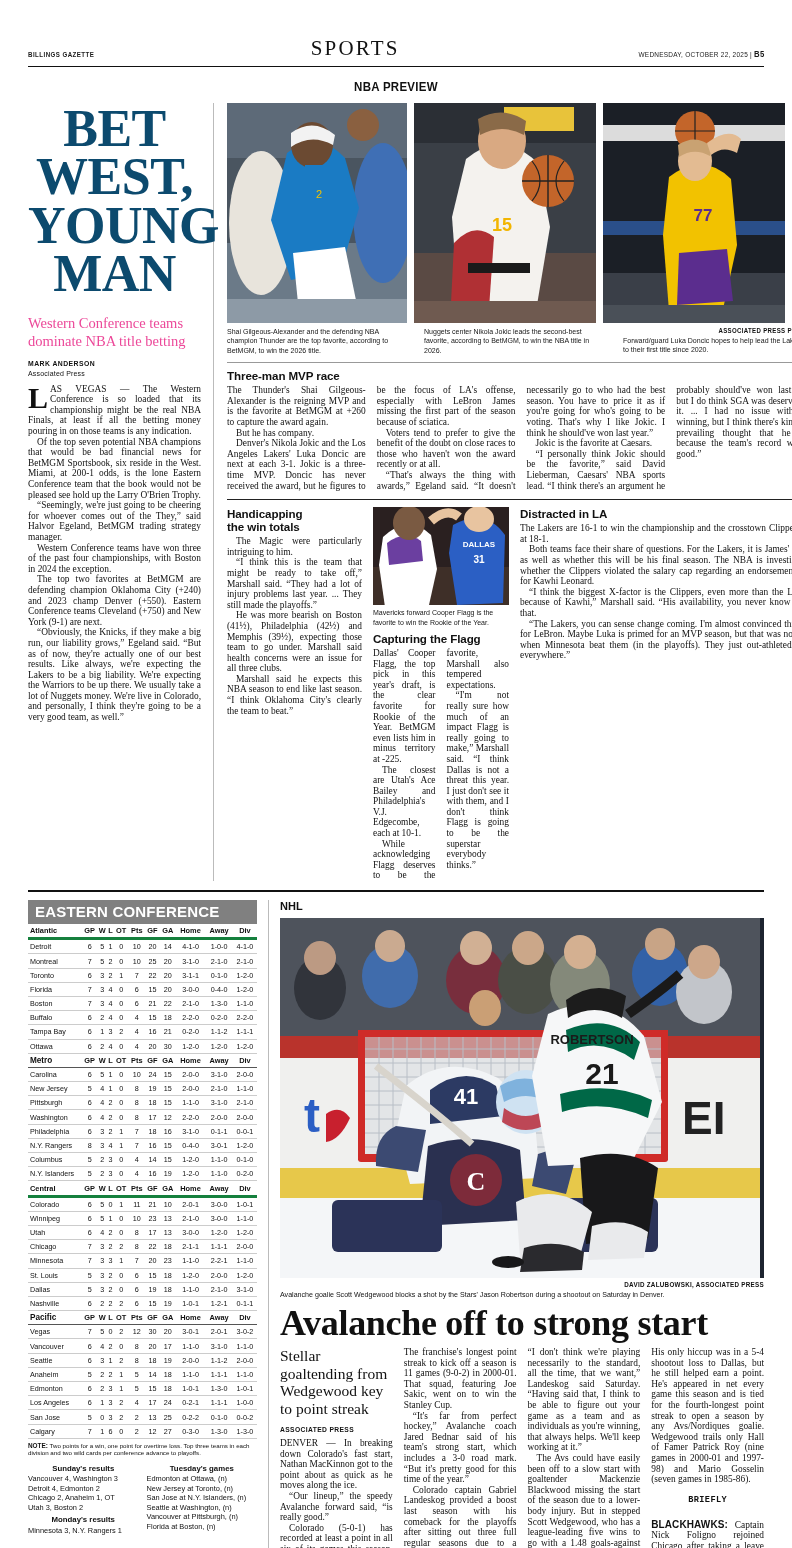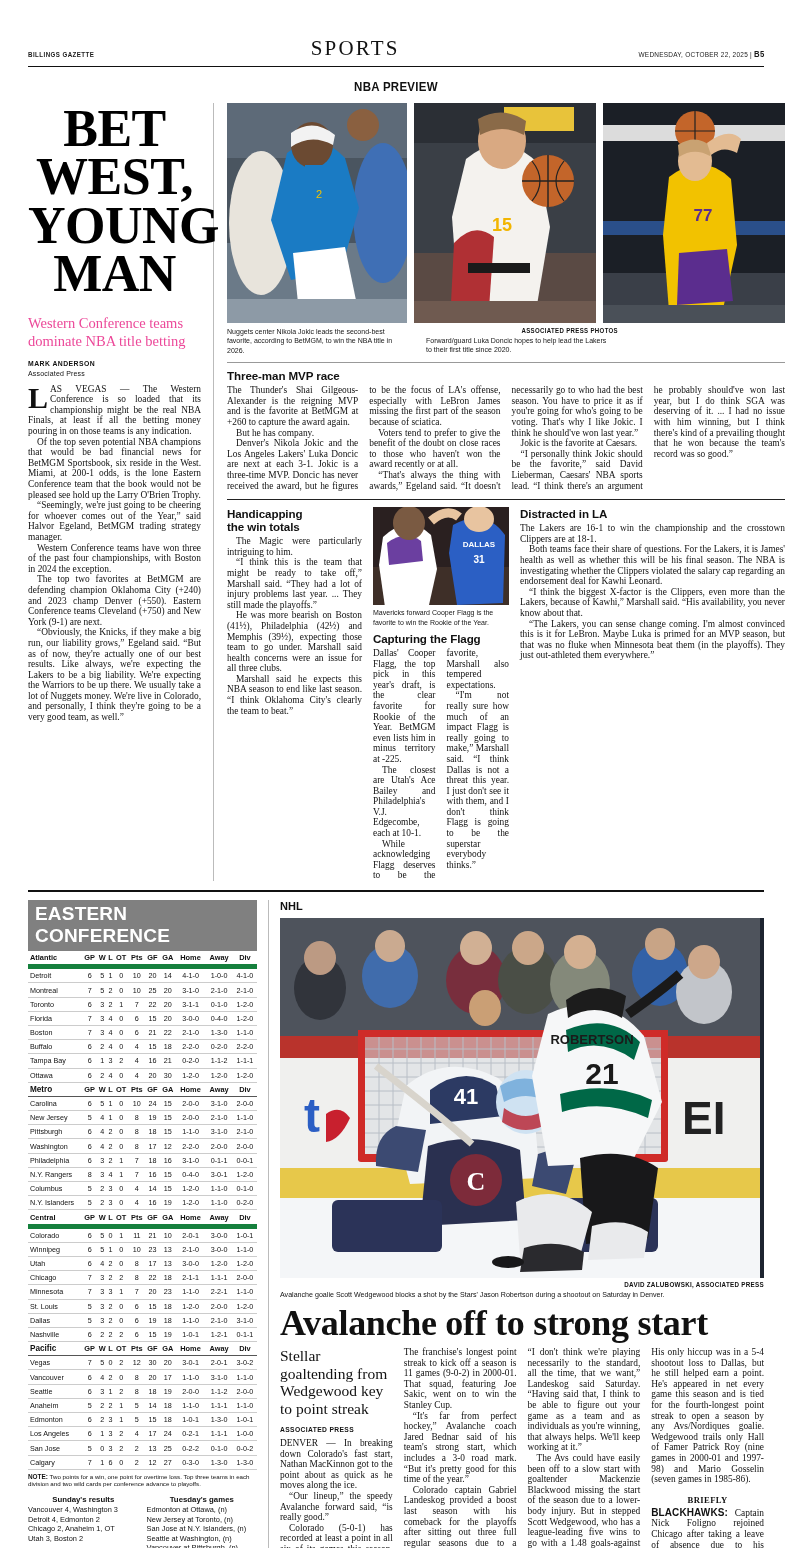--- a/index.html
+++ b/index.html
@@ -29,21 +29,21 @@
   .right-col { flex:1; padding-left:13px; }
 
   .hed-big {
     font-family:"Liberation Serif", serif;
     font-weight:bold;
     font-size:52px;
     line-height:.93;
     letter-spacing:-.5px;
     text-align:center;
     margin:2px 0 0;
-    color:#000000;
+    color:#0c4a6e;
   }
   .deck {
     font-family:"Liberation Serif", serif;
     font-size:14.5px;
     line-height:1.18;
     margin-top:17px;
     color:#ec4899;
   }
   .byline { font-family:"Liberation Sans", sans-serif; font-weight:bold; font-size:7.6px; letter-spacing:.5px; margin-top:9px; transform:scaleX(.9); transform-origin:left; }
   .byline2 { font-family:"Liberation Sans", sans-serif; font-size:7.6px; letter-spacing:.2px; margin-top:1px; transform:scaleX(.92); transform-origin:left; }
@@ -76,45 +76,45 @@
   .subhead { font-family:"Liberation Sans", sans-serif; font-weight:bold; font-size:11.6px; margin:0 0 3px; letter-spacing:-.1px; }
   .subhead.two { line-height:13px; }
   .cols4 { column-count:4; column-gap:11px; }
   .cols2 { column-count:2; column-gap:11px; }
 
   
   .bottom-zone { display:flex; margin-top:8px; }
   .bl { width:240px; flex:0 0 240px; padding-right:11px; }
   .br { flex:1; padding-left:11px; border-left:1px solid #bbb; }
 
-  .band { background:#808080; color:#fff; font-family:"Liberation Sans", sans-serif; font-weight:bold; font-size:19px; letter-spacing:.2px; padding:3px 7px 4px; }
+  .band { background:#808080; color:#fff; font-family:"Liberation Sans", sans-serif; font-weight:bold; font-size:15px; letter-spacing:.2px; padding:3px 7px 4px; }
   .nhl-label { font-family:"Liberation Sans", sans-serif; font-weight:bold; font-size:11px; margin:0 0 6px; }
 
   table.stand { width:100%; border-collapse:collapse; font-family:"Liberation Sans", sans-serif; font-size:7.2px; }
   table.stand th, table.stand td { padding:2.1px 0 2.1px; border-bottom:.6px solid #ccc; text-align:center; white-space:nowrap; }
   table.stand th.team, table.stand td.team { text-align:left; width:54px; padding-left:2px; }
-  table.stand thead th { font-weight:bold; font-size:7.4px; border-bottom:5px solid #15803d; }
+  table.stand thead th { font-weight:bold; font-size:7.4px; border-bottom:3px solid #15803d; }
   table.stand tr.divhead th { font-weight:bold; font-size:7.4px; border-top:1px solid #555; border-bottom:1px solid #555; }
   table.stand tr.divhead th.team { font-size:8.2px; }
 
   .note { font-family:"Liberation Sans", sans-serif; font-size:6.2px; line-height:7.6px; margin-top:3px; }
   .note b { font-size:6.4px; }
 
   .results { display:flex; gap:8px; margin-top:7px; font-family:"Liberation Sans", sans-serif; font-size:7.4px; line-height:9.6px; }
   .results .col { flex:1; }
   .rhead { font-weight:bold; text-align:center; font-size:7.8px; margin-bottom:.5px; }
   .rhead2 { font-weight:bold; text-align:center; font-size:7.8px; margin:3px 0 .5px; }
 
   .nhl-photo { width:100%; height:360px; background:#1d2430; position:relative; overflow:hidden; }
   .nhl-credit { font-family:"Liberation Sans", sans-serif; font-weight:bold; font-size:6.6px; letter-spacing:.3px; text-align:right; margin-top:3px; transform:scaleX(.95); transform-origin:right; }
   .nhl-cap { font-family:"Liberation Sans", sans-serif; font-size:7.4px; margin-top:2px; transform:scaleX(.96); transform-origin:left; }
   .ava-hed { font-family:"Liberation Serif", serif; font-weight:bold; font-size:36px; line-height:1; margin:6px 0 6px; letter-spacing:-.3px; }
   .ava-deck { font-family:"Liberation Serif", serif; font-size:15.5px; line-height:17.5px; }
   .ap-byline { font-family:"Liberation Sans", sans-serif; font-weight:bold; font-size:7.3px; letter-spacing:.4px; margin-top:8px; transform:scaleX(.92); transform-origin:left; }
-  .briefly { font-family:Liberation Serif, serif; font-weight:bold; font-size:8.6px; text-align:center; letter-spacing:.4px; margin:10px 0 3px; }
+  .briefly { font-family:Liberation Mono, monospace; font-weight:bold; font-size:8.6px; text-align:center; letter-spacing:.4px; margin:10px 0 15px; }
   .brief-lead { font-family:"Liberation Sans", sans-serif; font-weight:bold; font-size:10px; letter-spacing:.1px; }
 
   .ava-grid { display:flex; gap:11px; margin-top:2px; }
   .ava-c { flex:1; }
 </style>
 </head>
 <body>
 
 <div class="page">
 
@@ -134,21 +134,21 @@
   <div class="nba-zone">
 
     <div class="left-col">
       <div class="hed-big">BET WEST, YOUNG MAN</div>
       <div class="deck">Western Conference teams dominate NBA title betting</div>
       <div class="byline">MARK ANDERSON</div>
       <div class="byline2">Associated Press</div>
       <div style="margin-top:6px">
         <p class="body first dropcap">LAS VEGAS — The Western Conference is so loaded that its championship might be the real NBA Finals, at least if all the betting money pouring in on those teams is any indication.</p>
         <p class="body">Of the top seven potential NBA champions that would be bad financial news for BetMGM Sportsbook, six reside in the West. Miami, at 200-1 odds, is the lone Eastern Conference team that the book would not be pleased see hold up the Larry O'Brien Trophy.</p>
-        <p class="body">“Seemingly, we're just going to be cheering for whoever comes out of the Year,” said Halvor Egeland, BetMGM trading strategy manager.</p>
+        <p class="body">“Seemingly, we're just going to be cheering for whoever comes out of the They,” said Halvor Egeland, BetMGM trading strategy manager.</p>
         <p class="body">Western Conference teams have won three of the past four championships, with Boston in 2024 the exception.</p>
         <p class="body">The top two favorites at BetMGM are defending champion Oklahoma City (+240) and 2023 champ Denver (+550). Eastern Conference teams Cleveland (+750) and New York (9-1) are next.</p>
         <p class="body">“Obviously, the Knicks, if they make a big run, our liability grows,” Egeland said. “But as of now, they're actually one of our best results. Like always, we're expecting the Lakers to be a big liability. We're expecting the Warriors to be up there. We usually take a lot of Nuggets money. We're live in Colorado, and personally, I think they're going to be a very good team, as well.”</p>
       </div>
     </div>
 
     <div class="right-col">
       <div class="photo-row">
         <div class="photo p1">
           <svg width="180" height="220" viewBox="0 0 180 220" preserveAspectRatio="none">
@@ -198,20 +198,23 @@
             <path d="M75 42 q18 -12 34 2 l-2 9 q-16 -9 -31 1z" fill="#c9a272"></path>
             <text x="100" y="118" font-family="Liberation Sans" font-weight="bold" font-size="17" fill="#5b2d8e" text-anchor="middle">77</text>
             <path d="M76 150 l48 -4 6 52 -56 4z" fill="#5b2d8e"></path>
             <path d="M104 40 q22 -16 34 -4 l-4 14 q-14 -8 -26 2z" fill="#e3bb92"></path>
             <rect x="0" y="202" width="182" height="18" fill="#4a5058"></rect>
           </svg>
         </div>
       </div>
 
       <div class="cap-row">
+        <div class="c1">
+          <div class="cap">Shai Gilgeous-Alexander and the defending NBA champion Thunder are the top favorite, according to BetMGM, to win the 2026 title.</div>
+        </div>
         <div class="c2">
           <div class="cap">Nuggets center Nikola Jokic leads the second-best favorite, according to BetMGM, to win the NBA title in 2026.</div>
         </div>
         <div class="c3">
           <div class="credit">ASSOCIATED PRESS PHOTOS</div>
           <div class="cap" style="margin-top:2px">Forward/guard Luka Doncic hopes to help lead the Lakers to their first title since 2020.</div>
         </div>
       </div>
 
       <div class="rule-thin"></div>

